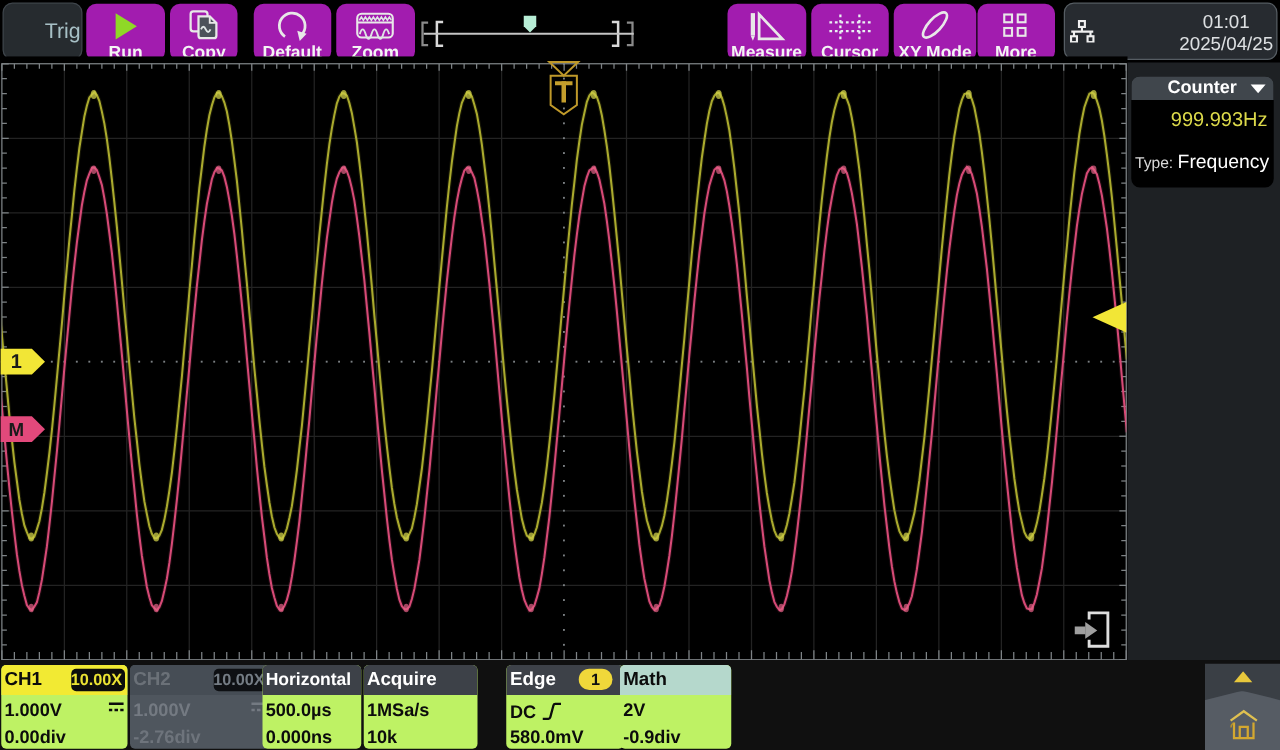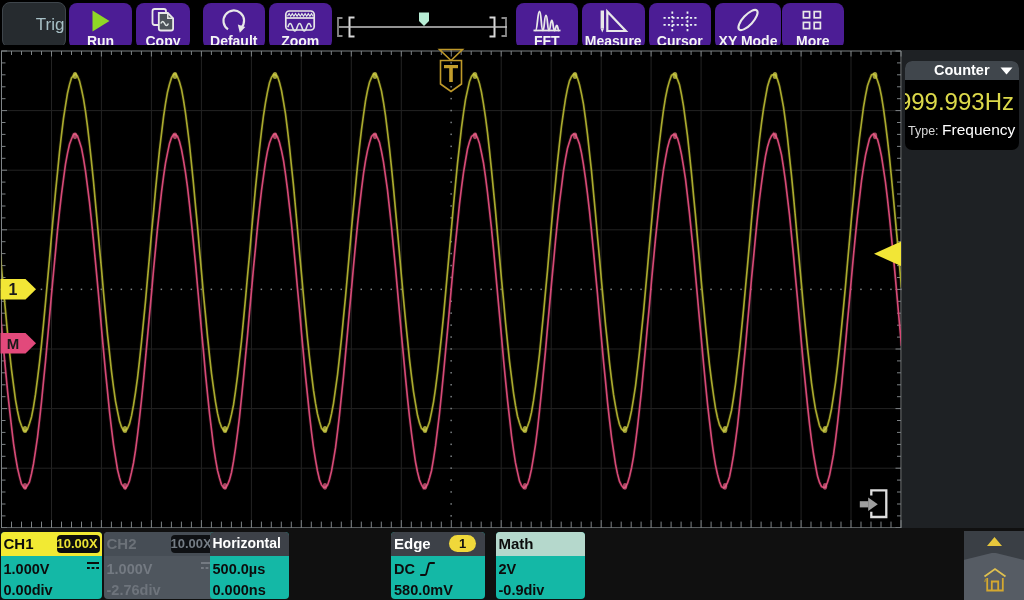--- a/index.html
+++ b/index.html
@@ -1,35 +1,35 @@
 <!DOCTYPE html>
 <html><head><meta charset="utf-8">
 <style>
 *{margin:0;padding:0;box-sizing:border-box}
 html,body{width:1024px;height:600px;background:#000;overflow:hidden;font-family:"Liberation Sans",sans-serif}
 #app{position:relative;width:1024px;height:600px;background:#000}
-.tile{position:absolute;top:3px;height:46px;background:#4c1d95;border-radius:8px}
+.tile{position:absolute;top:3px;height:46px;background:#a21caf;border-radius:8px}
 .tile .ic{position:absolute;left:50%;transform:translateX(-50%);top:4px}
 .tile .lbl{position:absolute;left:0;right:0;top:30px;text-align:center;font-size:14px;font-weight:bold;color:#f4f4f4}
 #trig{position:absolute;left:1.5px;top:1.5px;width:64px;height:46px;background:#262b2f;border:1px solid #3e454b;border-radius:8px;
  color:#a7c0c6;font-size:17px;text-align:right;line-height:44px}
 #clock{position:absolute;left:851px;top:1.5px;width:170.5px;height:46px;background:#272b30;border:1.5px solid #565d63;border-radius:8px}
 #clock .t1,#clock .t2{position:absolute;left:83px;width:92px;text-align:center;color:#dde0e2;font-size:15px}
 #clock .t1{top:6px}#clock .t2{top:24px}
 #slider{position:absolute;left:331px;top:0}
 #scope{position:absolute;left:0;top:45px}
 #sidebar{position:absolute;left:902px;top:50px;width:122px;height:480px;background:#1e2124}
 #counter{position:absolute;left:2.5px;top:11px;width:114.5px;height:89px;background:#000000;border-radius:7px;overflow:hidden}
 #counter .hd{height:18.5px;background:#40464c;color:#fff;font-size:14.5px;font-weight:bold;text-align:center;line-height:19px;position:relative}
 #counter .hd svg{position:absolute;right:6px;top:6px}
-#counter .val{position:absolute;right:5px;top:27px;color:#dcd94a;font-size:24px;letter-spacing:0}
+#counter .val{position:absolute;right:5px;top:27px;color:#dcd94a;font-size:16px;letter-spacing:0}
 #counter .typ{position:absolute;left:3.5px;top:60px;color:#d8d8d8;font-size:12.5px}
 #counter .typ b{font-size:15.5px;font-weight:normal;color:#fff}
 #bbar{position:absolute;left:0;top:528px;width:1024px;height:72px;background:#101010}
-.blk{position:absolute;top:3.5px;height:67px;border-radius:4px;overflow:hidden;background:#14b8a6}
+.blk{position:absolute;top:3.5px;height:67px;border-radius:4px;overflow:hidden;background:#bef264}
 .blk .hd{height:24.5px;position:relative;font-weight:bold}
 .blk .hd .nm{position:absolute;left:3px;top:3px;font-size:15px}
 .blk .r1,.blk .r2{position:absolute;left:3px;font-size:14.5px;font-weight:bold;color:#0c0c0c}
 .blk .r1{top:29px}.blk .r2{top:50px}
 .chip{position:absolute;right:2px;top:3px;width:43px;height:18px;background:#0c0c0c;border-radius:4px;
  font-size:13px;font-weight:bold;text-align:left;line-height:18px}
 #caretp{position:absolute;left:963.5px;top:530.5px;width:60.5px;height:69.5px;background:#3a3f45}
 #pent{position:absolute;left:0;top:22px;width:60.5px;height:47.5px;background:#565c64;clip-path:polygon(50% 0,100% 16%,100% 100%,0 100%,0 16%)}
 </style></head>
 <body>
@@ -59,27 +59,20 @@
     </div>
 <div class="tile" style="left:269px;width:62.5px">
       <svg class="ic" width="34" height="26" viewBox="0 0 34 26">
         <rect x="2.8" y="4" width="28.4" height="19" rx="3.5" fill="none" stroke="#e8e8e8" stroke-width="1.7"></rect>
 <line x1="2.8" y1="11" x2="31.2" y2="11" stroke="#e8e8e8" stroke-width="1.7"></line>
 <path d="M4.5 9.2 l1.6 -2.6 l1.6 2.6 l1.6 -2.6 l1.6 2.6 l1.6 -2.6 l1.6 2.6 l1.6 -2.6 l1.6 2.6 l1.6 -2.6 l1.6 2.6 l1.6 -2.6 l1.6 2.6 l1.6 -2.6 l1.6 2.6 l1.6 -2.6 l1.5 2.6" fill="none" stroke="#dfe5e5" stroke-width="1.2"></path>
 <path d="M4.8 20.3 q2.35 -7.6 4.7 0 q2.35 7.6 4.7 0 q2.35 -7.6 4.7 0 q2.35 7.6 4.7 0 q2.35 -7.6 4.7 0" fill="none" stroke="#dfe5e5" stroke-width="1.5"></path>
       </svg>
       <div class="lbl">Zoom</div>
     </div>
-<div class="tile" style="left:515.5px;width:62.5px">
-      <svg class="ic" width="34" height="26" viewBox="0 0 34 26">
-        <path d="M3.5 23.5 h27" stroke="#e8e8e8" stroke-width="1.8" fill="none"></path>
-<path d="M5.5 23.5 C7.5 23.5 7.5 4.5 9.5 4.5 C11.5 4.5 11 23.5 13 23.5 C14.5 23.5 14.2 8.5 16 8.5 C17.8 8.5 17.3 23.5 19 23.5 C20.5 23.5 20.3 13.5 21.8 13.5 C23.3 13.5 23 23.5 24.5 23.5 C25.7 23.5 25.6 18.5 26.8 18.5 C28 18.5 27.8 23.5 29 23.5" fill="none" stroke="#e8e8e8" stroke-width="1.8"></path>
-      </svg>
-      <div class="lbl">FFT</div>
-    </div>
 <div class="tile" style="left:582px;width:62.5px">
       <svg class="ic" width="34" height="26" viewBox="0 0 34 26">
         <rect x="4.6" y="3.5" width="3.4" height="18" fill="#e8e8e8"></rect>
 <path d="M6.3 25.5 L4.6 21.5 L8 21.5 Z" fill="#e8e8e8"></path>
 <path d="M11.3 24 L11.3 4.5 L29.8 24 Z" fill="none" stroke="#e8e8e8" stroke-width="2.2"></path>
       </svg>
       <div class="lbl">Measure</div>
     </div>
 <div class="tile" style="left:648.5px;width:62.5px">
       <svg class="ic" width="42" height="30" viewBox="0 0 42 30">
@@ -101,20 +94,35 @@
 <div class="tile" style="left:781.5px;width:62.5px">
       <svg class="ic" width="30" height="26" viewBox="0 0 30 26">
         <g fill="none" stroke="#e8e8e8" stroke-width="1.7">
 <rect x="5.4" y="4.6" width="6.2" height="6.2"></rect>
           <rect x="16.2" y="4.6" width="6.2" height="6.2"></rect>
 <rect x="5.4" y="15.4" width="6.2" height="6.2"></rect>
           <rect x="16.2" y="15.4" width="6.2" height="6.2"></rect>
         </g>
       </svg>
       <div class="lbl">More</div>
+    </div>
+<div id="clock">
+      <svg width="20" height="18" viewBox="0 0 20 18" style="position:absolute;left:3.5px;top:13px">
+<g fill="none" stroke="#f0f0f0" stroke-width="1.7">
+<rect x="7.2" y="0.85" width="4.7" height="4.7"></rect>
+<line x1="9.55" y1="5.55" x2="9.55" y2="9.3"></line>
+<line x1="1" y1="9.3" x2="18.6" y2="9.3"></line>
+<line x1="3.2" y1="9.3" x2="3.2" y2="13"></line>
+<line x1="16.4" y1="9.3" x2="16.4" y2="13"></line>
+<rect x="0.85" y="13" width="4.7" height="4.7"></rect>
+<rect x="14.05" y="13" width="4.7" height="4.7"></rect>
+</g>
+      </svg>
+      <div class="t1">01:01</div>
+      <div class="t2">2025/04/25</div>
     </div>
 <svg id="slider" width="182" height="50" viewBox="0 0 182 50">
 <g stroke="#8a8a8a" stroke-width="1.8" fill="none">
 <path d="M11.5 18 h-4.5 v18 h4.5"></path>
 <path d="M170.5 18 h4.5 v18 h-4.5"></path>
 </g>
 <g stroke="#d8d8d8" stroke-width="2" fill="none">
 <path d="M23.5 17.5 h-5 v19 h5"></path>
 <path d="M158.5 17.5 h5 v19 h-5"></path>
 </g>
@@ -664,21 +672,28 @@
           </g>
         </svg>
  </div>
  <div class="blk" style="left:209.5px;width:79px">
   <div class="hd" style="background:#3d4148">
           <span class="nm" style="color:#fff;font-size:14px">Horizontal</span>
         </div>
   <div class="r1">500.0µs</div>
         <div class="r2">0.000ns</div>
  </div>
- <div class="blk" style="left:391px;width:94px">
+ <div class="blk" style="left:290.5px;width:91px">
+  <div class="hd" style="background:#3d4148">
+          <span class="nm" style="color:#fff">Acquire</span>
+        </div>
+  <div class="r1">1MSa/s</div>
+        <div class="r2">10k</div>
+ </div>
+ <div class="blk" style="left:405px;width:94px">
   <div class="hd" style="background:#3d4148">
           <span class="nm" style="color:#fff">Edge</span>
    <span style="position:absolute;right:9px;top:3.5px;width:27px;height:17px;background:#f0d83a;border-radius:9px;color:#111;font-size:13px;text-align:center;line-height:17px">1</span>
   </div>
   <div class="r1">DC <svg width="18" height="16" viewBox="0 0 18 16" style="vertical-align:-3px">
             <path d="M1.2 14 h4.6 q1.1 0 1.45 -1.3 l2.5 -9.4 q0.35 -1.3 1.45 -1.3 h4.6" fill="none" stroke="#0c0c0c" stroke-width="1.8"></path>
           </svg></div>
   <div class="r2">580.0mV</div>
  </div>
  <div class="blk" style="left:495.5px;width:89px">

